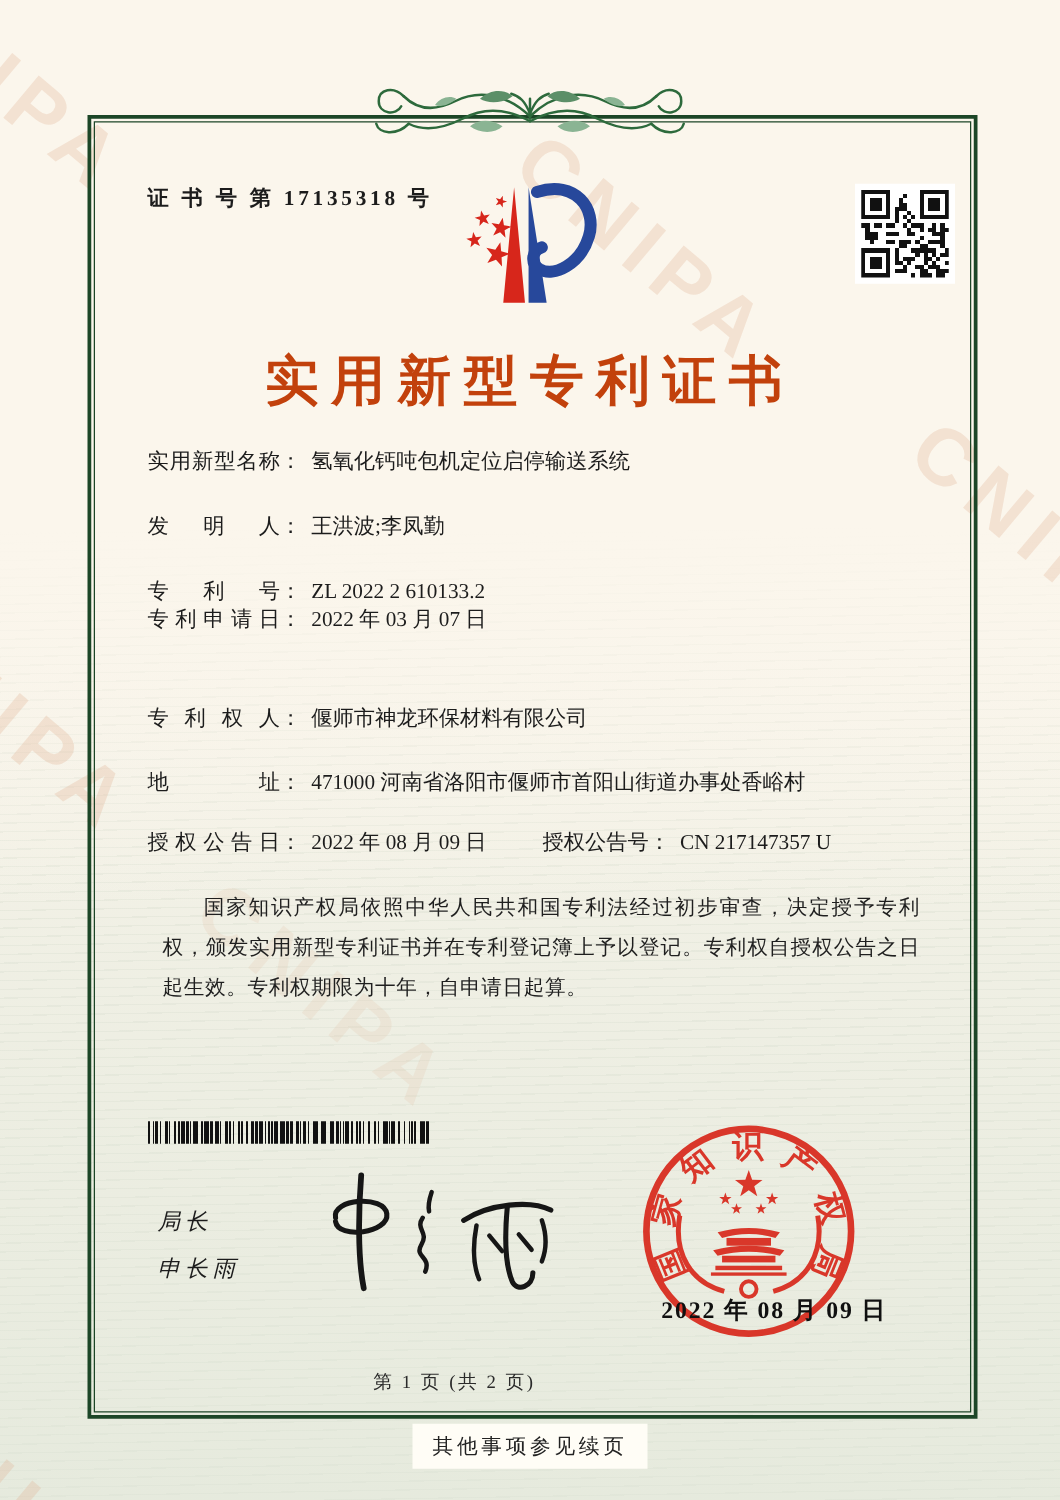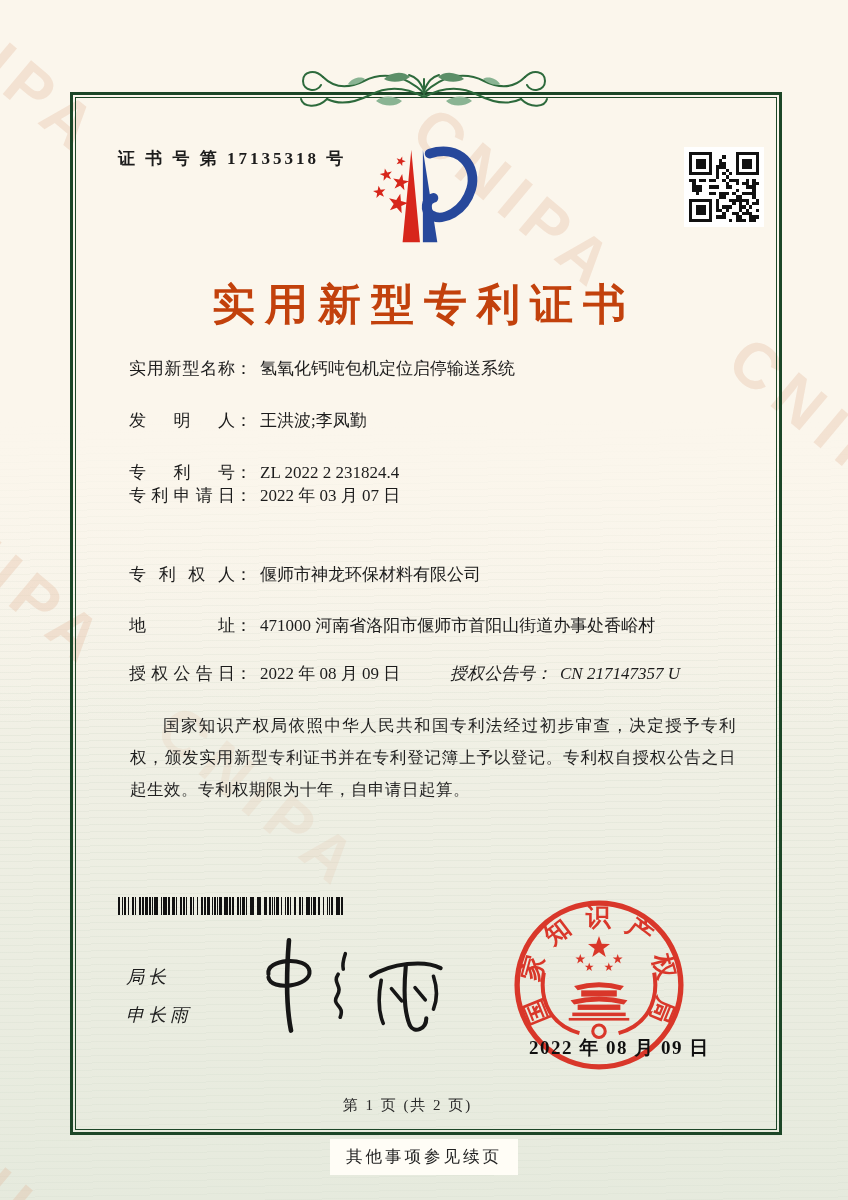--- a/index.html
+++ b/index.html
@@ -37,40 +37,40 @@
   
   .cert-no{position:absolute;left:118px;top:147px;font-size:17px;letter-spacing:3px;z-index:4;font-weight:bold;}
   .logo{position:absolute;left:356px;top:142px;z-index:4;}
   .qr{position:absolute;left:684px;top:147px;width:80px;height:80px;background:#fff;padding:5px;box-sizing:border-box;z-index:4;}
   .title{
     position:absolute;left:0;top:251px;width:848px;text-align:center;
     font-size:43px;font-weight:bold;letter-spacing:10px;color:#c2410c;z-index:4;margin-top:25px;
   }
   
   .frow{position:absolute;left:118px;font-size:17px;z-index:4;white-space:nowrap;}
-  .flabel{display:inline-block;width:106px;text-align:justify;text-align-last:justify;vertical-align:bottom;margin-left:11px;}
+  .flabel{display:inline-block;width:106px;text-align:justify;text-align-last:justify;vertical-align:bottom;}
   .fcolon{margin-right:8px;}
-  .grant-no{position:absolute;left:332px;top:0;font-style:italic;}
+  .grant-no{position:absolute;left:316px;top:0;}
   
   .body-text{
     position:absolute;left:118px;top:698px;width:630px;z-index:4;
     font-size:16.5px;line-height:1.95;letter-spacing:.5px;color:#1f1f1f;text-align:justify;
   }
   .body-text p{margin:12px;text-indent:2em;}
   .barcode{position:absolute;left:118px;top:897px;z-index:4;}
   .director{position:absolute;left:126px;font-size:18px;letter-spacing:4px;z-index:4;font-style:italic;}
   .sig{position:absolute;left:250px;top:934px;z-index:4;}
   .seal{position:absolute;left:510px;top:896px;z-index:4;opacity:.92;}
   .seal-date{
     position:absolute;left:529px;top:1035px;z-index:5;
     font-size:19px;font-weight:600;letter-spacing:1.5px;color:#101010;white-space:nowrap;
   }
   .page-num{
     position:absolute;left:0;top:1096px;width:727px;text-align:center;
-    font-size:15px;letter-spacing:2px;color:#2a2a2a;z-index:4;padding-left:44px;
+    font-size:15px;letter-spacing:2px;color:#2a2a2a;z-index:4;
   }
   .cont-note{
     position:absolute;left:50%;top:1139px;transform:translateX(-50%);
     background:#fffdf6;padding:7px 16px;font-size:16.5px;letter-spacing:3px;
     color:#222;z-index:4;white-space:nowrap;
   }
 </style>
 </head>
 <body>
 
@@ -260,21 +260,21 @@
 
   <div class="title">实用新型专利证书</div>
 
   <div class="frow" style="top:357px">
     <span class="flabel">实用新型名称</span><span class="fcolon">：</span><span>氢氧化钙吨包机定位启停输送系统</span>
   </div>
   <div class="frow" style="top:409px">
     <span class="flabel">发明人</span><span class="fcolon">：</span><span>王洪波;李凤勤</span>
   </div>
   <div class="frow" style="top:461px">
-    <span class="flabel">专利号</span><span class="fcolon">：</span><span>ZL 2022 2 231824.4</span>
+    <span class="flabel">专利号</span><span class="fcolon">：</span><span>ZL 2022 2 610133.2</span>
   </div>
   <div class="frow" style="top:484px">
     <span class="flabel">专利申请日</span><span class="fcolon">：</span><span>2022 年 03 月 07 日</span>
   </div>
   <div class="frow" style="top:563px">
     <span class="flabel">专利权人</span><span class="fcolon">：</span><span>偃师市神龙环保材料有限公司</span>
   </div>
   <div class="frow" style="top:614px">
     <span class="flabel">地址</span><span class="fcolon">：</span><span>471000 河南省洛阳市偃师市首阳山街道办事处香峪村</span>
   </div>

